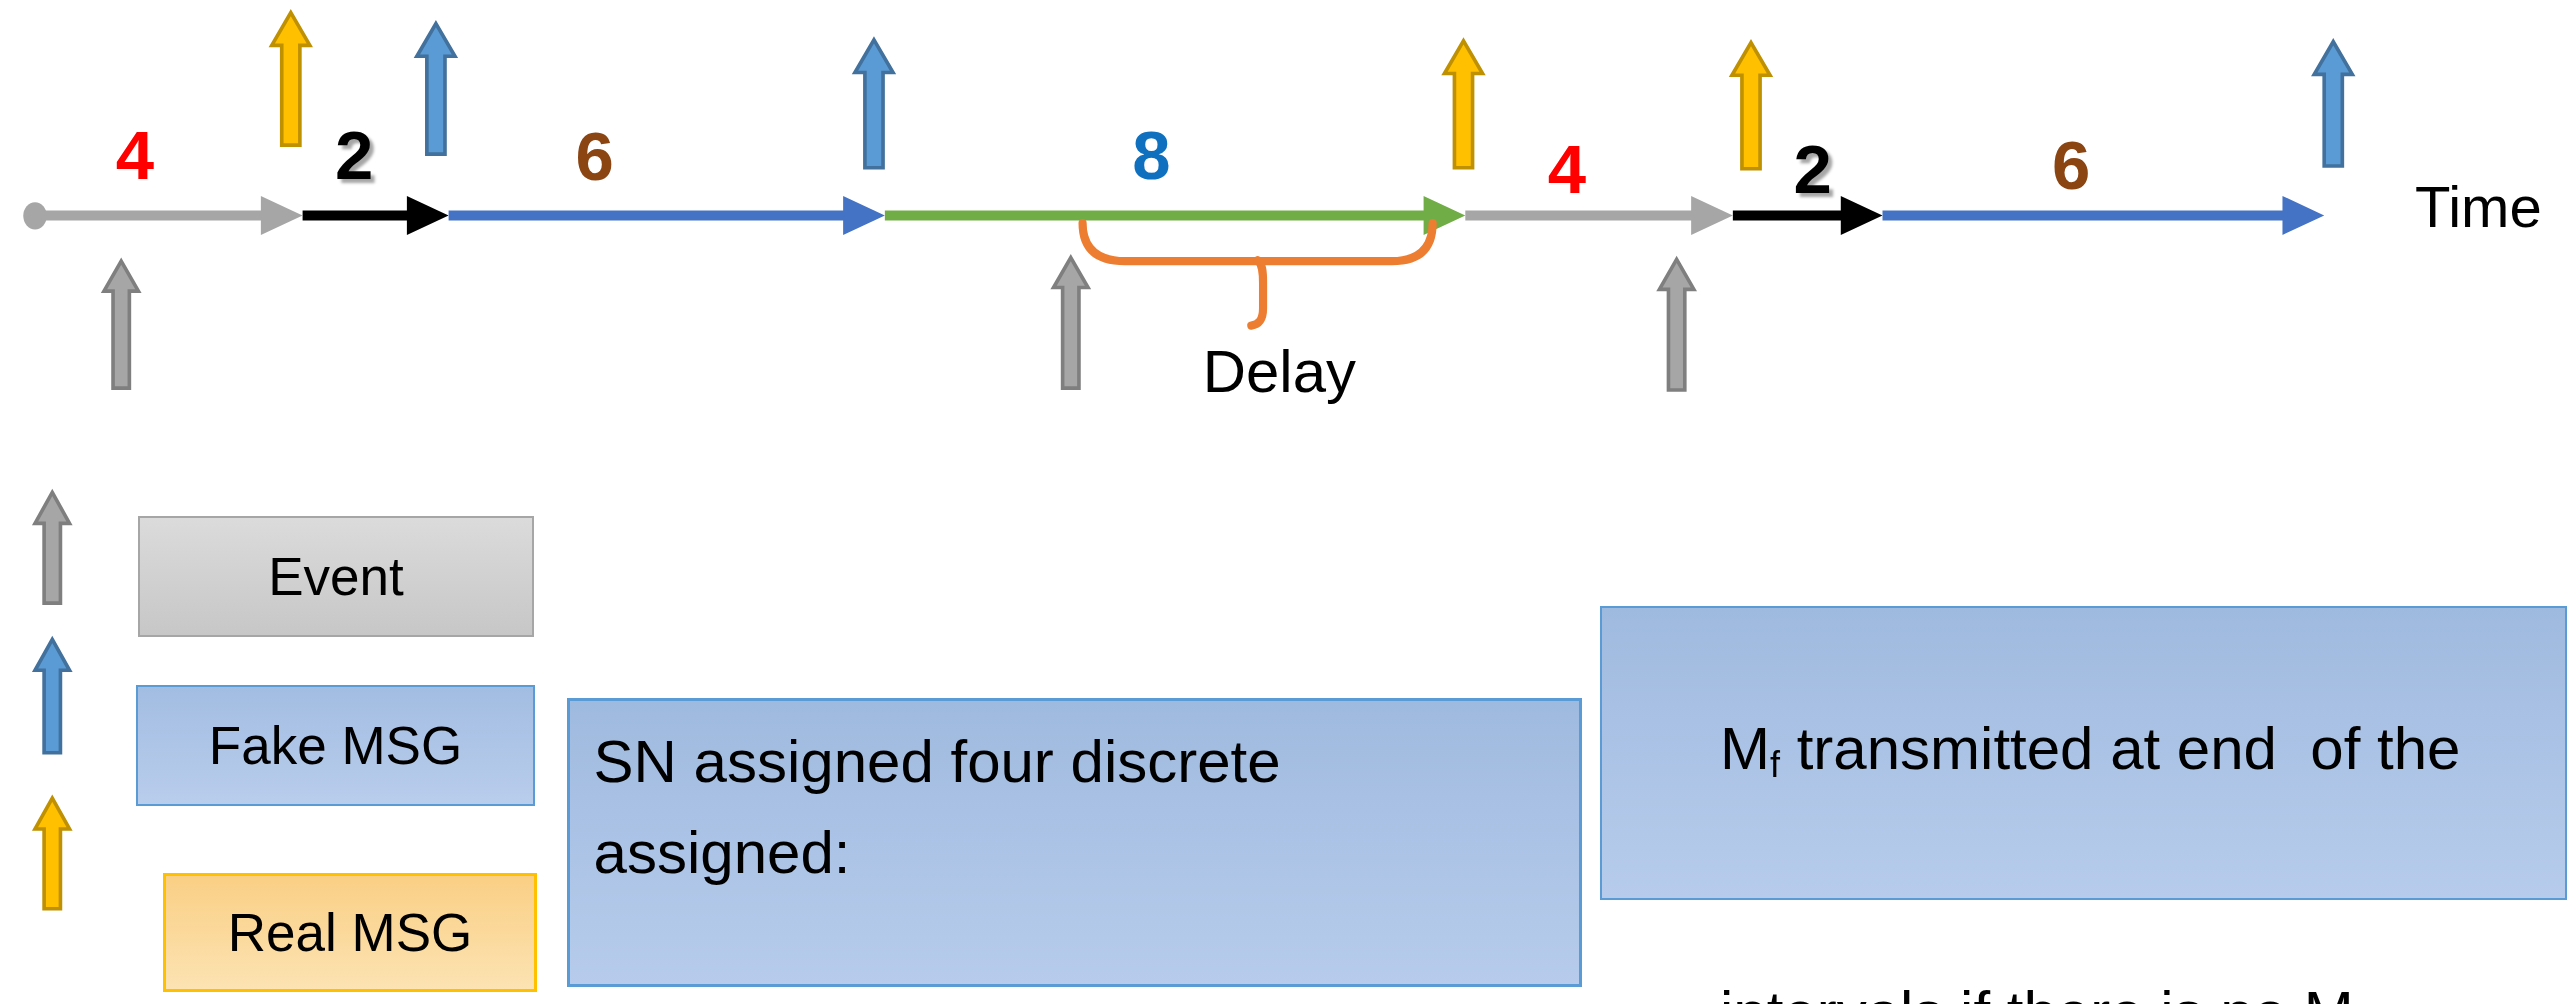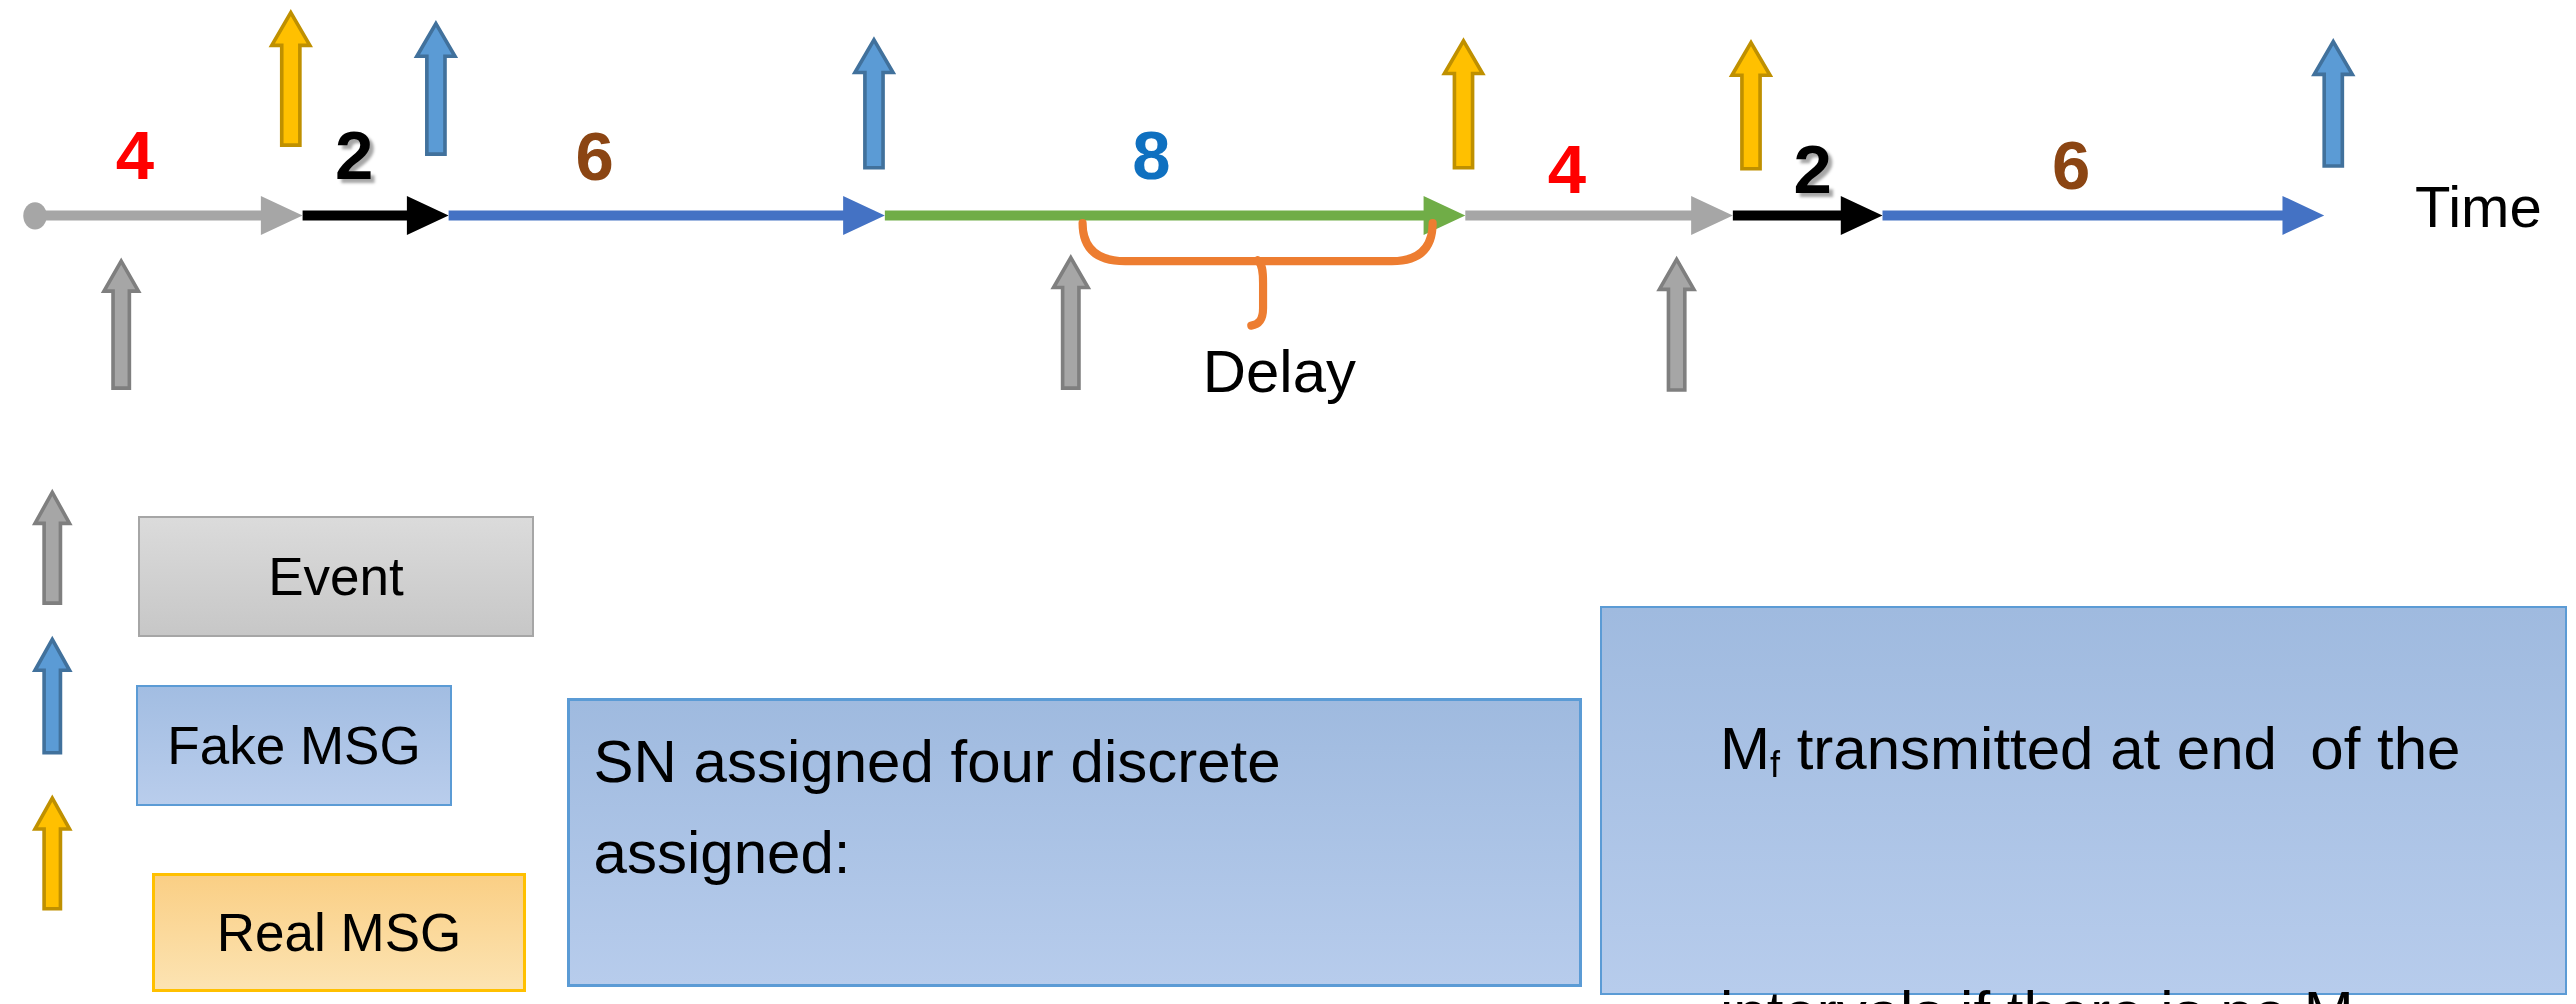--- a/index.html
+++ b/index.html
@@ -51,43 +51,43 @@
     justify-content: center;
     color: #000;
   }
   .legend-box { font-size: 53px; }
   .event-box {
     left: 138px; top: 516px; width: 396px; height: 121px;
     background: linear-gradient(180deg, #DBDBDB 0%, #C7C7C7 100%);
     border: 2.7px solid #A6A6A6;
   }
   .fake-box {
-    left: 136px; top: 685px; width: 316px; height: 121px;
+    left: 136px; top: 685px; width: 399px; height: 121px;
     background: linear-gradient(180deg, #A2BDE2 0%, #B9CDEC 100%);
     border: 2.7px solid #5B9BD5;
   }
   .real-box {
-    left: 152px; top: 873px; width: 374px; height: 119px;
+    left: 163px; top: 873px; width: 374px; height: 119px;
     background: linear-gradient(180deg, #FACF85 0%, #FCE3B2 100%);
     border: 3.6px solid #FFC000;
   }
   .note {
     position: absolute;
     box-sizing: border-box;
     background: linear-gradient(180deg, #9FBADF 0%, #B7CCEC 100%);
     border: 3.6px solid #5B9BD5;
     color: #000;
   }
   .sn-note {
     left: 567px; top: 698px; width: 1015px; height: 289px;
     padding: 14.5px 12.7px 0 23.6px;
     font-size: 60px; line-height: 91px;
   }
   .msg-note {
-    left: 1600px; top: 606px; width: 967px; height: 389px;
+    left: 1600px; top: 606px; width: 967px; height: 294px;
     border-width: 2.7px;
     padding: 9px 9px 0 18px;
     font-size: 60px; line-height: 88px;
   }
   .note-line { white-space: pre-wrap; }
   sub.sb {
     font-size: 0.6em;
     line-height: 0;
     vertical-align: baseline;
     position: relative;

